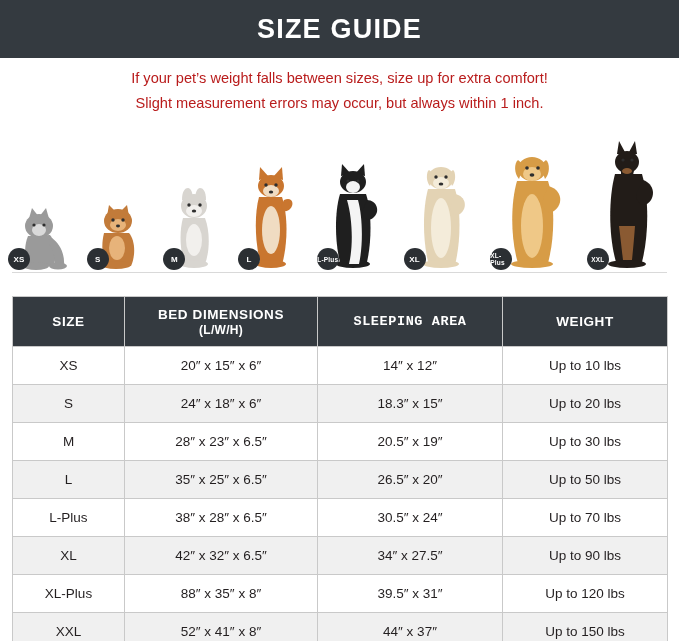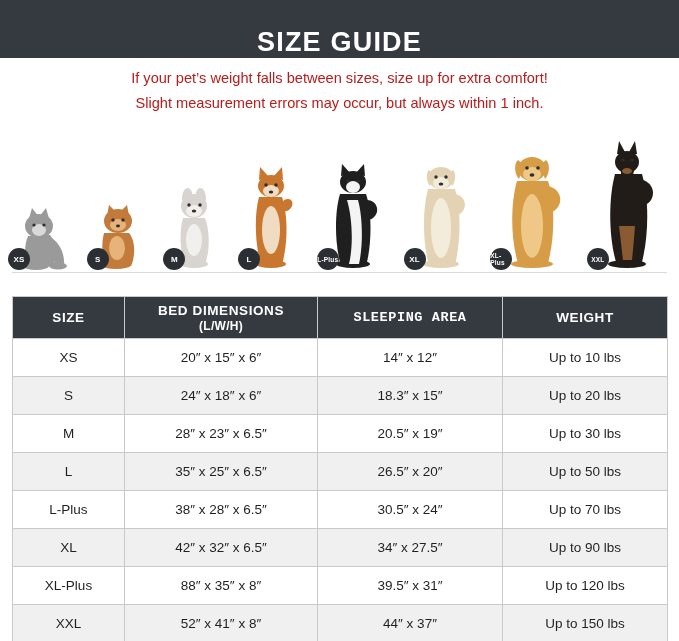--- a/index.html
+++ b/index.html
@@ -24,21 +24,21 @@
 
   
   .header {
     position: absolute;
     left: 0;
     top: 0;
     width: 679px;
     height: 58px;
     background: #343a40;
     display: flex;
-    align-items: flex-end;
+    align-items: center;
     justify-content: center;
   }
   .header-title {
     color: #ffffff;
     font-size: 27px;
     font-weight: bold;
     letter-spacing: 1.2px;
   }
 
   
@@ -117,21 +117,21 @@
   }
   table.size-table th,
   table.size-table td {
     border: 1px solid #c9c9c9;
     text-align: center;
     vertical-align: middle;
   }
   thead th {
     background: #343a40;
     color: #ffffff;
-    height: 42px;
+    height: 50px;
     font-size: 13.5px;
     font-weight: bold;
     letter-spacing: 0.6px;
     border: 1px solid #343a40;
     padding: 0 4px;
   }
   thead th .sub {
     display: block;
     font-size: 12px;
     font-weight: bold;

